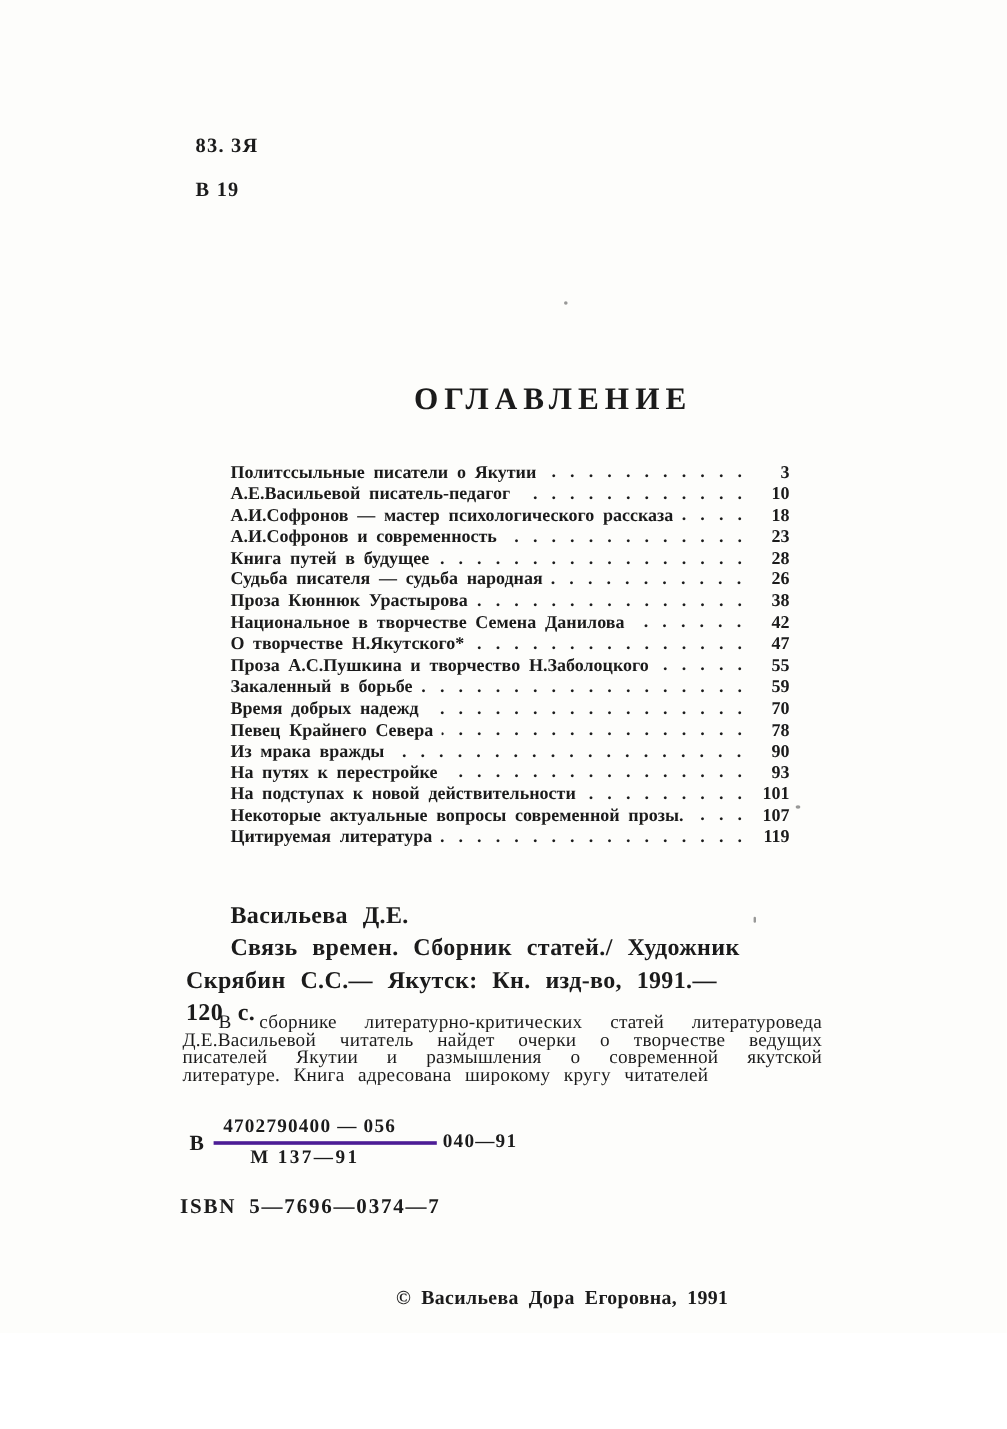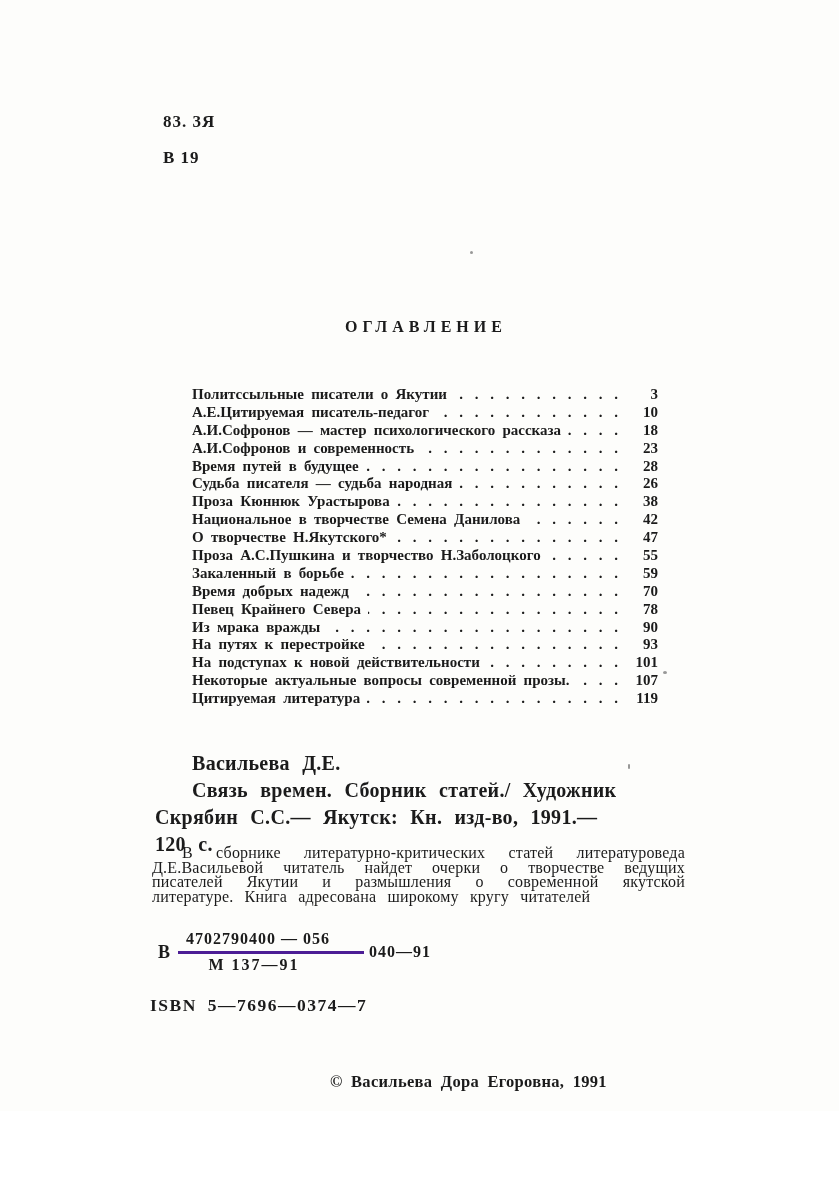--- a/index.html
+++ b/index.html
@@ -21,21 +21,21 @@
     font-size: 17px;
     font-weight: bold;
     letter-spacing: 1px;
     line-height: 36px;
   }
 
   .toc-title {
     position: absolute;
     left: 345px;
     top: 318px;
-    font-size: 16px;
+    font-size: 26px;
     font-weight: bold;
     letter-spacing: 5px;
   }
 
   .toc {
     position: absolute;
     left: 192px;
     top: 386px;
     width: 466px;
     font-size: 15px;
@@ -159,36 +159,36 @@
   <div class="toc-title">ОГЛАВЛЕНИЕ</div>
 
   <div class="toc">
 
   <div class="toc-row">
       <span class="toc-entry-title">Политссыльные писатели о Якутии</span>
       <span class="toc-leader"></span>
       <span class="toc-page">3</span>
     </div>
       <div class="toc-row">
-      <span class="toc-entry-title">А.Е.Цитируемая писатель-педагог</span>
+      <span class="toc-entry-title">А.Е.Васильевой писатель-педагог</span>
       <span class="toc-leader"></span>
       <span class="toc-page">10</span>
     </div>
       <div class="toc-row">
       <span class="toc-entry-title">А.И.Софронов — мастер психологического рассказа</span>
       <span class="toc-leader"></span>
       <span class="toc-page">18</span>
     </div>
       <div class="toc-row">
       <span class="toc-entry-title">А.И.Софронов и современность</span>
       <span class="toc-leader"></span>
       <span class="toc-page">23</span>
     </div>
       <div class="toc-row">
-      <span class="toc-entry-title">Время путей в будущее</span>
+      <span class="toc-entry-title">Книга путей в будущее</span>
       <span class="toc-leader"></span>
       <span class="toc-page">28</span>
     </div>
       <div class="toc-row">
       <span class="toc-entry-title">Судьба писателя — судьба народная</span>
       <span class="toc-leader"></span>
       <span class="toc-page">26</span>
     </div>
       <div class="toc-row">
       <span class="toc-entry-title">Проза Кюннюк Урастырова</span>

